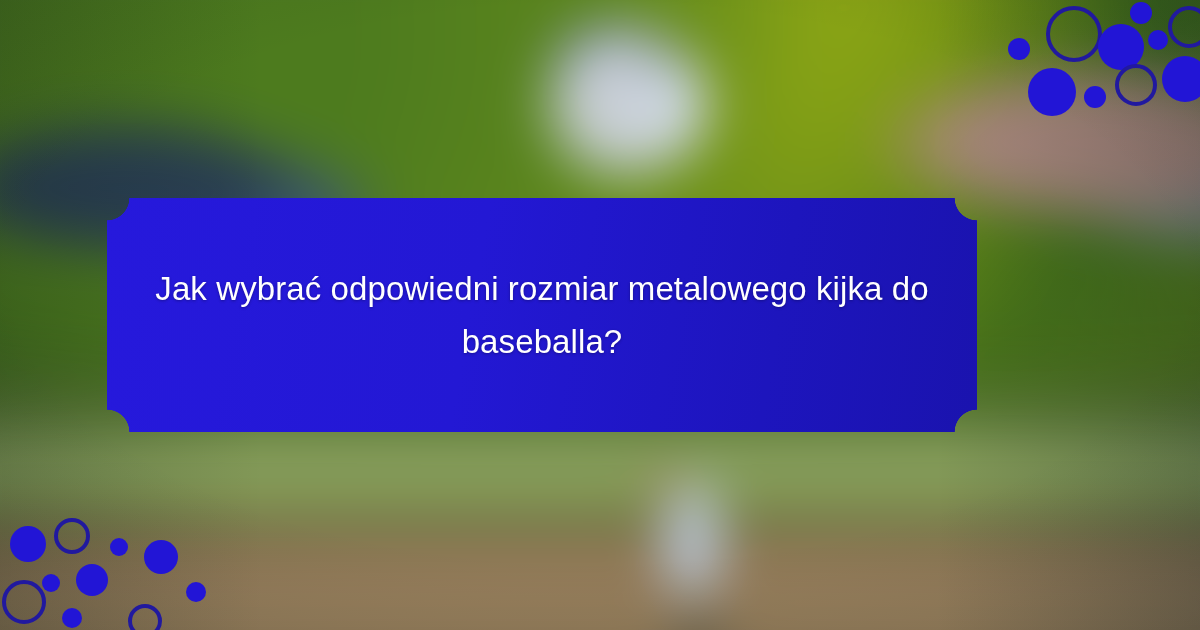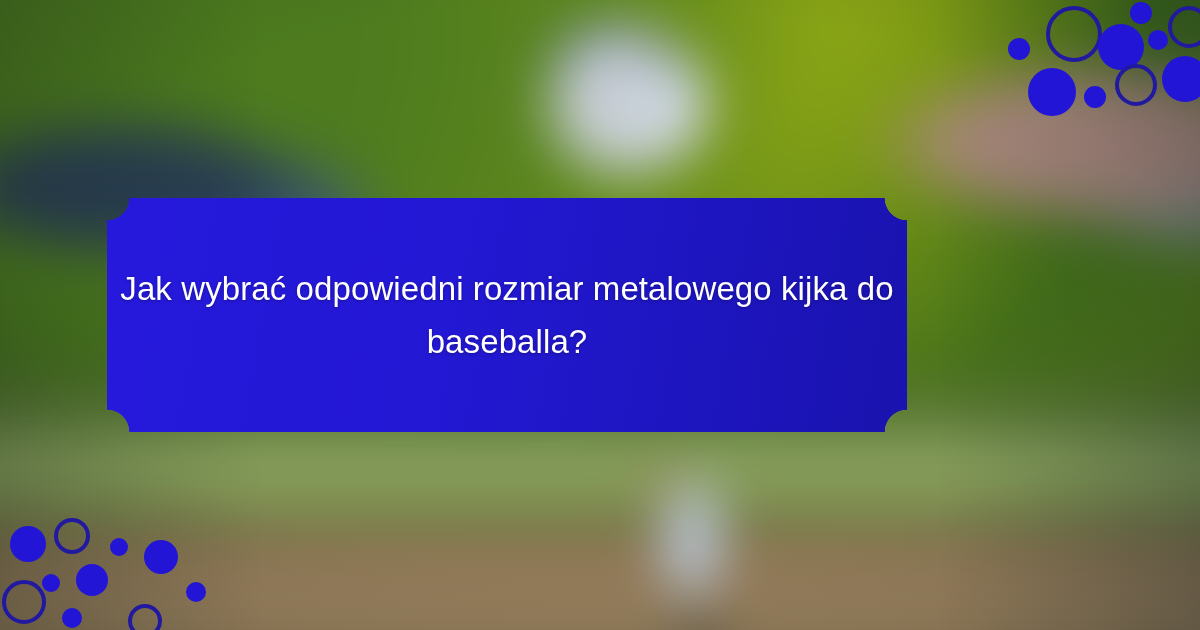--- a/index.html
+++ b/index.html
@@ -76,21 +76,21 @@
   #dots-tr { right:0; top:0; width:210px; height:112px; }
   #dots-bl { left:0; bottom:0; width:216px; height:118px; }
   .dot { position:absolute; border-radius:50%; }
   .dot.fill { background:#2215D6; }
   .dot.ring { border:4px solid #21199f; background:transparent; }
 
   
   #banner {
     position:absolute;
     left:107px; top:198px;
-    width:800px; height:234px;
+    width:870px; height:234px;
     background:linear-gradient(100deg,#2619DC 0%, #2318D4 42%, #1d15bd 76%, #1a13ae 100%);
     display:flex; align-items:center; justify-content:center;
     
     -webkit-mask:
       radial-gradient(circle 22px at 0 0, transparent 0 22px, #000 22.6px),
       radial-gradient(circle 22px at 100% 0, transparent 0 22px, #000 22.6px),
       radial-gradient(circle 22px at 0 100%, transparent 0 22px, #000 22.6px),
       radial-gradient(circle 22px at 100% 100%, transparent 0 22px, #000 22.6px);
     -webkit-mask-composite:source-in;
     mask:

